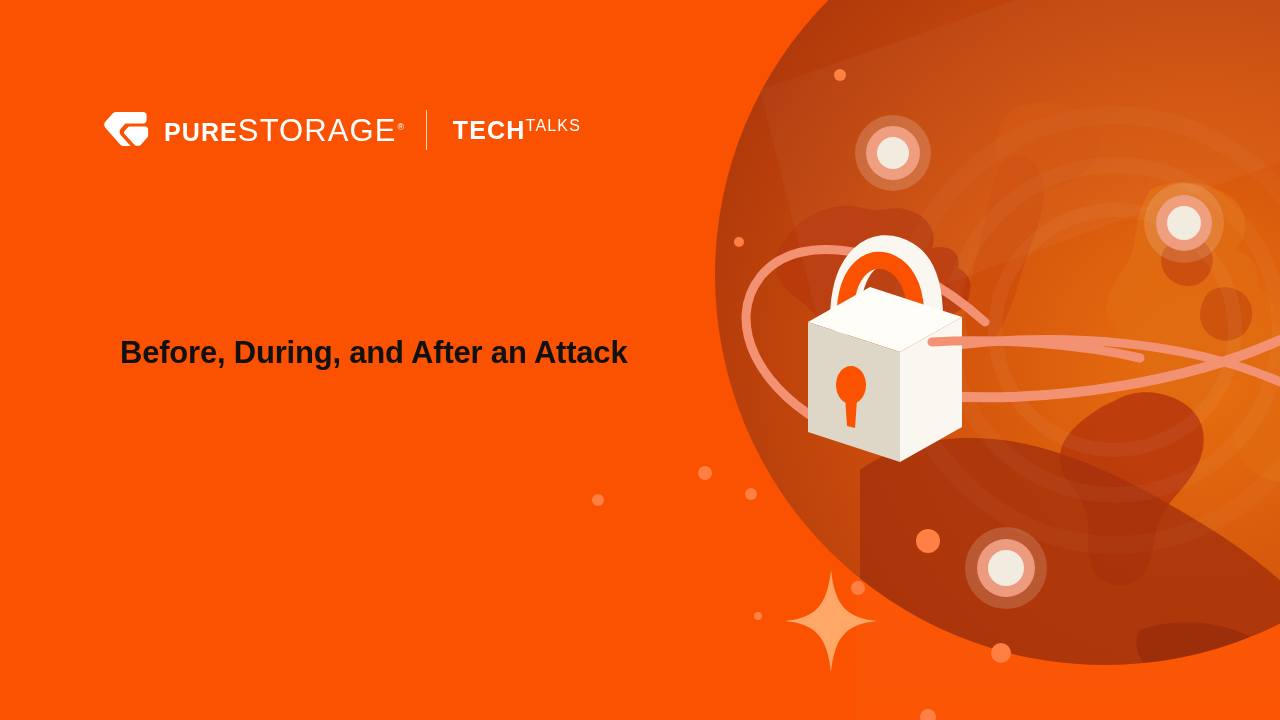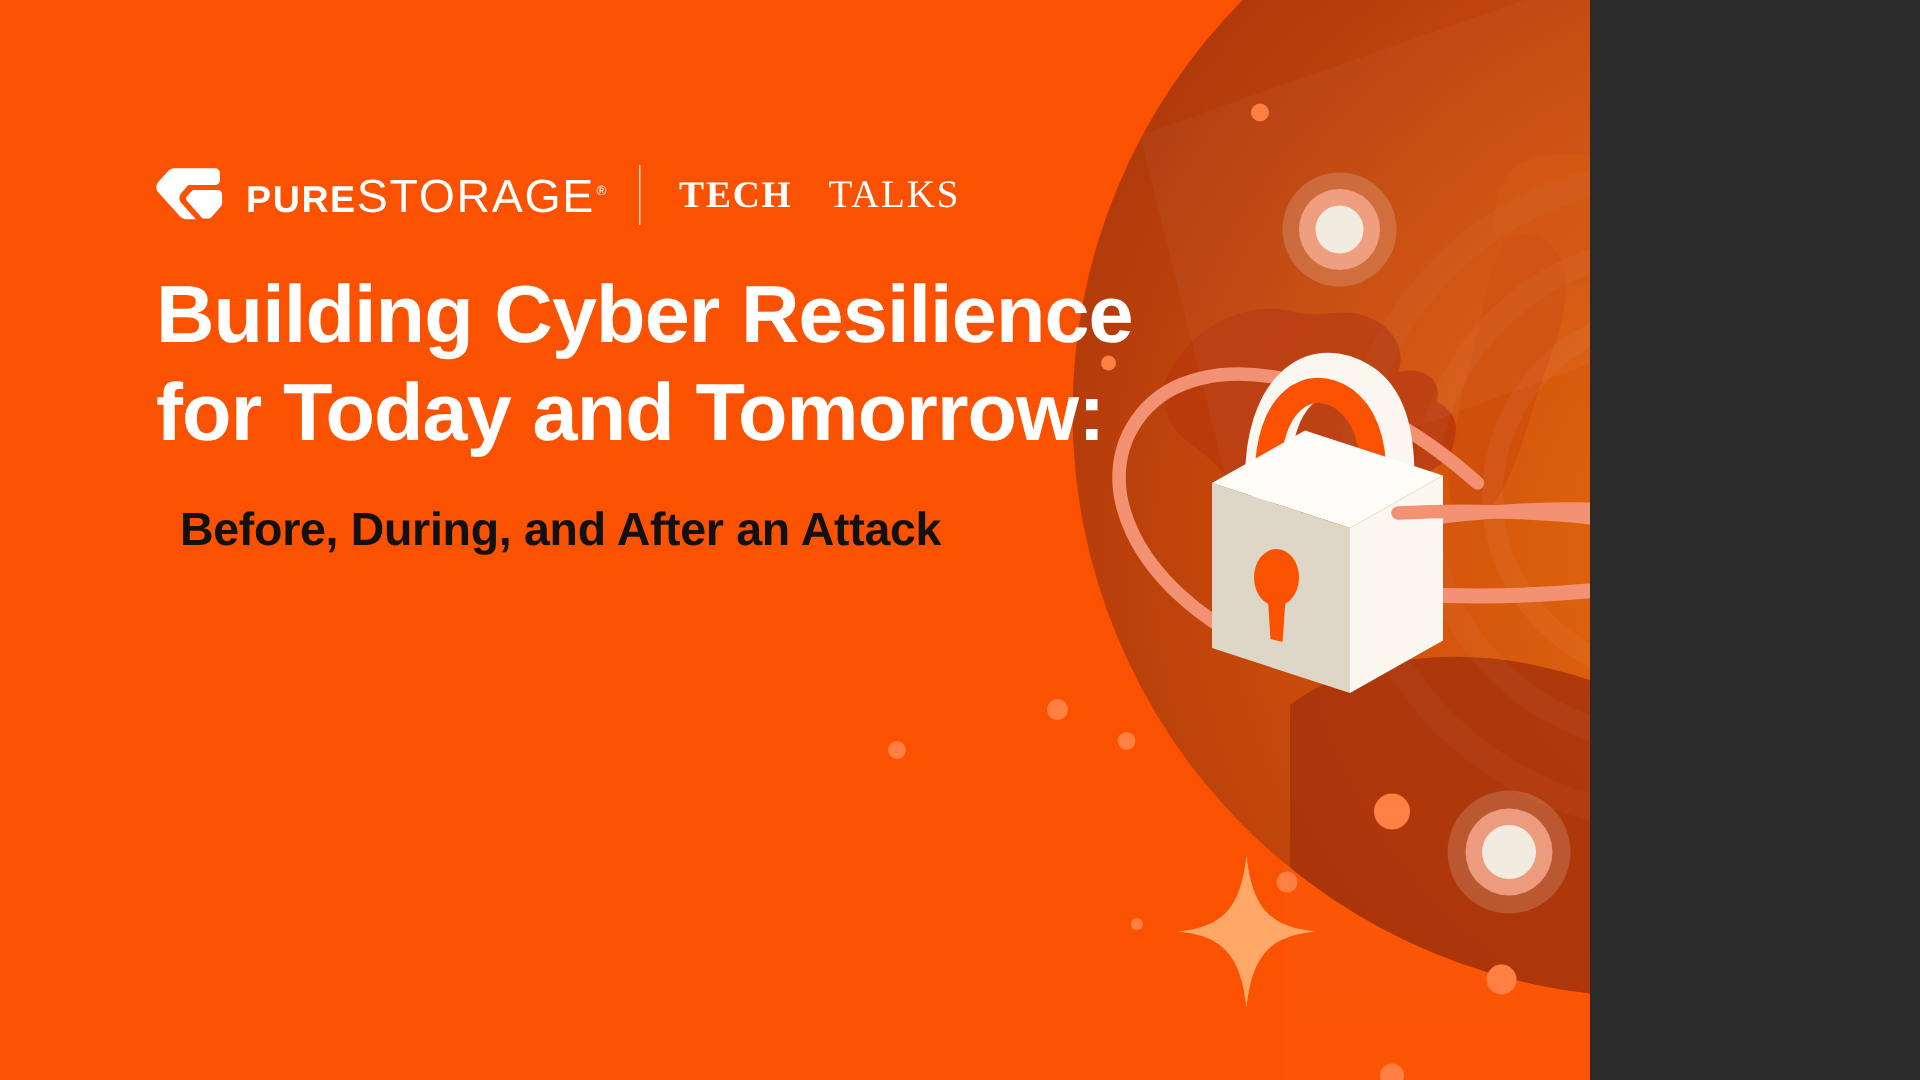--- a/index.html
+++ b/index.html
@@ -2,21 +2,21 @@
 <html><head>
 <meta charset="utf-8">
 <style>
   html, body {
     margin: 0;
     padding: 0;
     background: #2a2a2a;
   }
   .slide {
     position: relative;
-    width: 1060px;
+    width: 1280px;
     height: 720px;
     overflow: hidden;
     background: #FA5200;
     font-family: "Liberation Sans", sans-serif;
     -webkit-font-smoothing: antialiased;
   }
 
   
   .art {
     position: absolute;
@@ -71,36 +71,34 @@
   }
   .brand-divider {
     width: 1px;
     height: 40px;
     background: rgba(255,255,255,0.75);
     margin: 0 26px 0 22px;
     flex: 0 0 auto;
   }
   .brand-secondary {
     display: flex;
-    align-items: center;
+    align-items: flex-start;
     color: #ffffff;
-    font-family: Liberation Serif, serif;
   }
   .bs-bold {
     font-size: 25px;
     font-weight: 700;
     letter-spacing: 1.2px;
     line-height: 1;
   }
   .bs-light {
-    font-size: 26px;
+    font-size: 16px;
     font-weight: 300;
     letter-spacing: 1.2px;
     line-height: 1;
-    margin-left: 24px;
   }
 
   
   .headline {
     position: absolute;
     left: 104px;
     top: 178px;
     z-index: 5;
     width: 700px;
   }
@@ -318,20 +316,16 @@
     </div>
 
     <div class="brand-divider"></div>
 
     <div class="brand-secondary">
       <span class="bs-bold">TECH</span>
         <span class="bs-light">TALKS</span>
     </div>
   </div>
 
-  <div class="headline">
-    <div class="headline-line">Building Cyber Resilience</div>
-    <div class="headline-line">for Today and Tomorrow:</div>
-  </div>
 
   <div class="subtitle">Before, During, and After an Attack</div>
 
 </div>
 
 </body></html>

